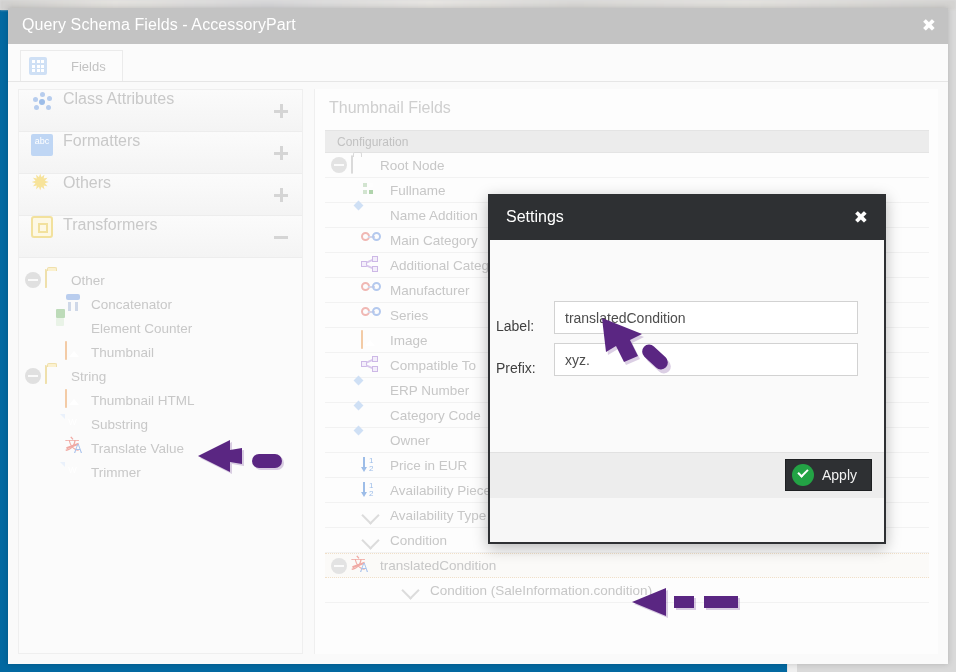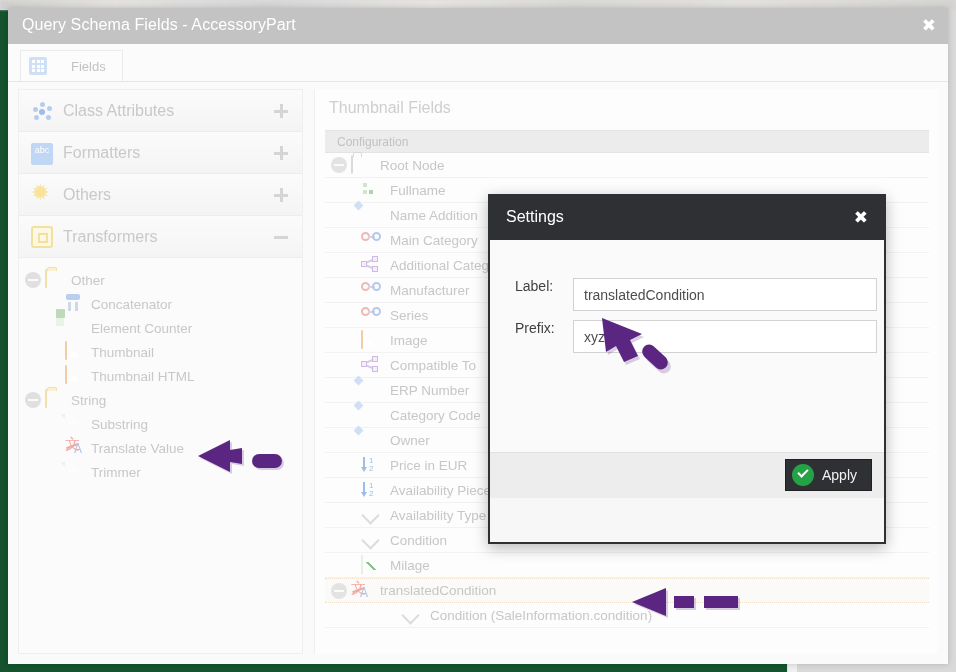--- a/index.html
+++ b/index.html
@@ -6,21 +6,21 @@
   html, body {
     margin: 0; padding: 0;
     width: 956px; height: 672px;
     overflow: hidden;
     font-family: "Liberation Sans", sans-serif;
     background: #d9d9d9;
   }
   #root {
     position: relative;
     width: 797px; height: 672px;
-    background: #14532d;
+    background: #0369a1;
   }
 
   
   .bg-strip {
     position: absolute; left: 0; top: 0; width: 956px; height: 10px;
     background: #dcdcdc;
   }
   .bg-strip-blur {
     position: absolute; left: 0; top: 0; width: 956px; height: 10px;
     background: linear-gradient(90deg,#d0cfcd 0%,#e6e4e0 12%,#d6d6d8 28%,#e9e7e3 45%,#d9d8d6 60%,#e5e3df 78%,#d3d2d0 100%);
@@ -95,21 +95,21 @@
     width: 285px; height: 565px;
     background: #fbfbfb;
     border: 1px solid #efefef;
     overflow: hidden;
   }
   .acc-head {
     position: relative;
     height: 42px;
     background: linear-gradient(180deg,#fbfbfb 0%,#f4f4f4 100%);
     border-bottom: 1px solid #ededed;
-    display: flex; align-items: center;
+    display: flex; 
     cursor: pointer;
   }
   .acc-head .ah-icon {
     width: 22px; height: 22px; margin-left: 12px; margin-right: 10px;
     flex: 0 0 22px; position: relative;
   }
   .acc-head .ah-label { font-size: 16px; color: #c9c9c9; }
   .acc-head .ah-toggle {
     position: absolute; right: 14px; top: 50%; transform: translateY(-50%);
     width: 14px; height: 14px;
@@ -293,22 +293,22 @@
     position: absolute; right: 16px; top: 11px;
     font-size: 17px; color: #ffffff; cursor: pointer;
     font-family: "DejaVu Sans", sans-serif;
   }
   .dlg-body {
     position: absolute; left: 0; top: 44px;
     width: 394px; height: 258px;
     background: #fafafa;
   }
   .frm-row {
-    position: absolute; left: 25px;
-    display: flex; align-items: flex-start;
+    position: absolute; left: 6px;
+    display: flex; align-items: flex-end; margin-top: 23px;
   }
   .frm-row .lab {
     width: 58px;
     font-size: 14px; color: #3f3f3f;
   }
   .frm-row .inp {
     width: 304px; height: 33px;
     background: #ffffff;
     border: 1px solid #d2d2d2;
     padding: 0 10px;
@@ -453,32 +453,32 @@
               <span class="sic-elem"><span class="p"></span><span class="g"></span></span>
             </span>
             <span class="tlabel">Element Counter</span>
           </div>
 
           <div class="tnode lvl-leaf">
             <span class="tico"><span class="sic-thumb"></span></span>
             <span class="tlabel">Thumbnail</span>
           </div>
 
-          <div class="tnode lvl-leaf">
-            <span class="tico"><span class="sic-thumb"></span></span>
-            <span class="tlabel">Thumbnail HTML</span>
-          </div>
-
           <div class="tnode lvl-folder">
             <span class="tminus"></span>
             <span class="tico"><span class="folder-ico"></span></span>
             <span class="tlabel">String</span>
           </div>
 
           <div class="tnode lvl-leaf">
+            <span class="tico"><span class="sic-thumb"></span></span>
+            <span class="tlabel">Thumbnail HTML</span>
+          </div>
+
+          <div class="tnode lvl-leaf">
             <span class="tico"><span class="sic-w"></span></span>
             <span class="tlabel">Substring</span>
           </div>
 
           <div class="tnode lvl-leaf">
             <span class="tico">
               <span class="ic-trans"><span class="x">文</span><span class="sl"></span><span class="a">A</span></span>
             </span>
             <span class="tlabel">Translate Value</span>
           </div>
@@ -589,24 +589,20 @@
           <div class="frow indent1">
             <span class="fico"><span class="ic-chev"></span></span>
             <span class="flabel">Availability Type</span>
           </div>
 
           <div class="frow indent1">
             <span class="fico"><span class="ic-chev"></span></span>
             <span class="flabel">Condition</span>
           </div>
 
-          <div class="frow indent1">
-            <span class="fico"><span class="ic-chart"></span></span>
-            <span class="flabel">Milage</span>
-          </div>
 
           <div class="frow selected">
             <span class="fexp"></span>
             <span class="fico">
               <span class="ic-trans"><span class="x">文</span><span class="sl"></span><span class="a">A</span></span>
             </span>
             <span class="flabel">translatedCondition</span>
           </div>
 
           <div class="frow indent2">

